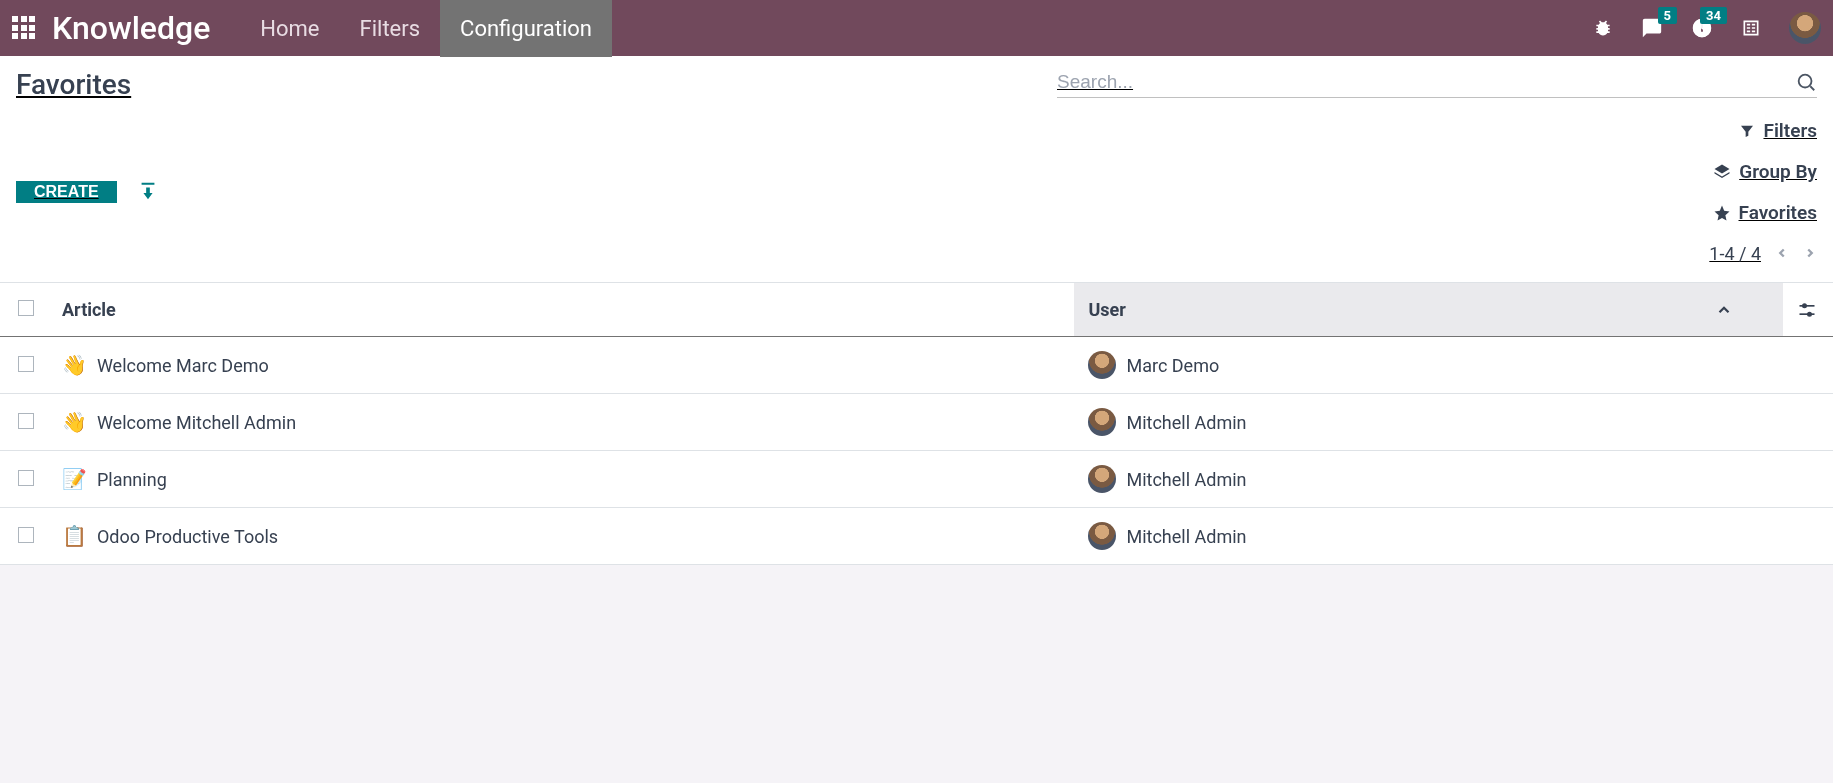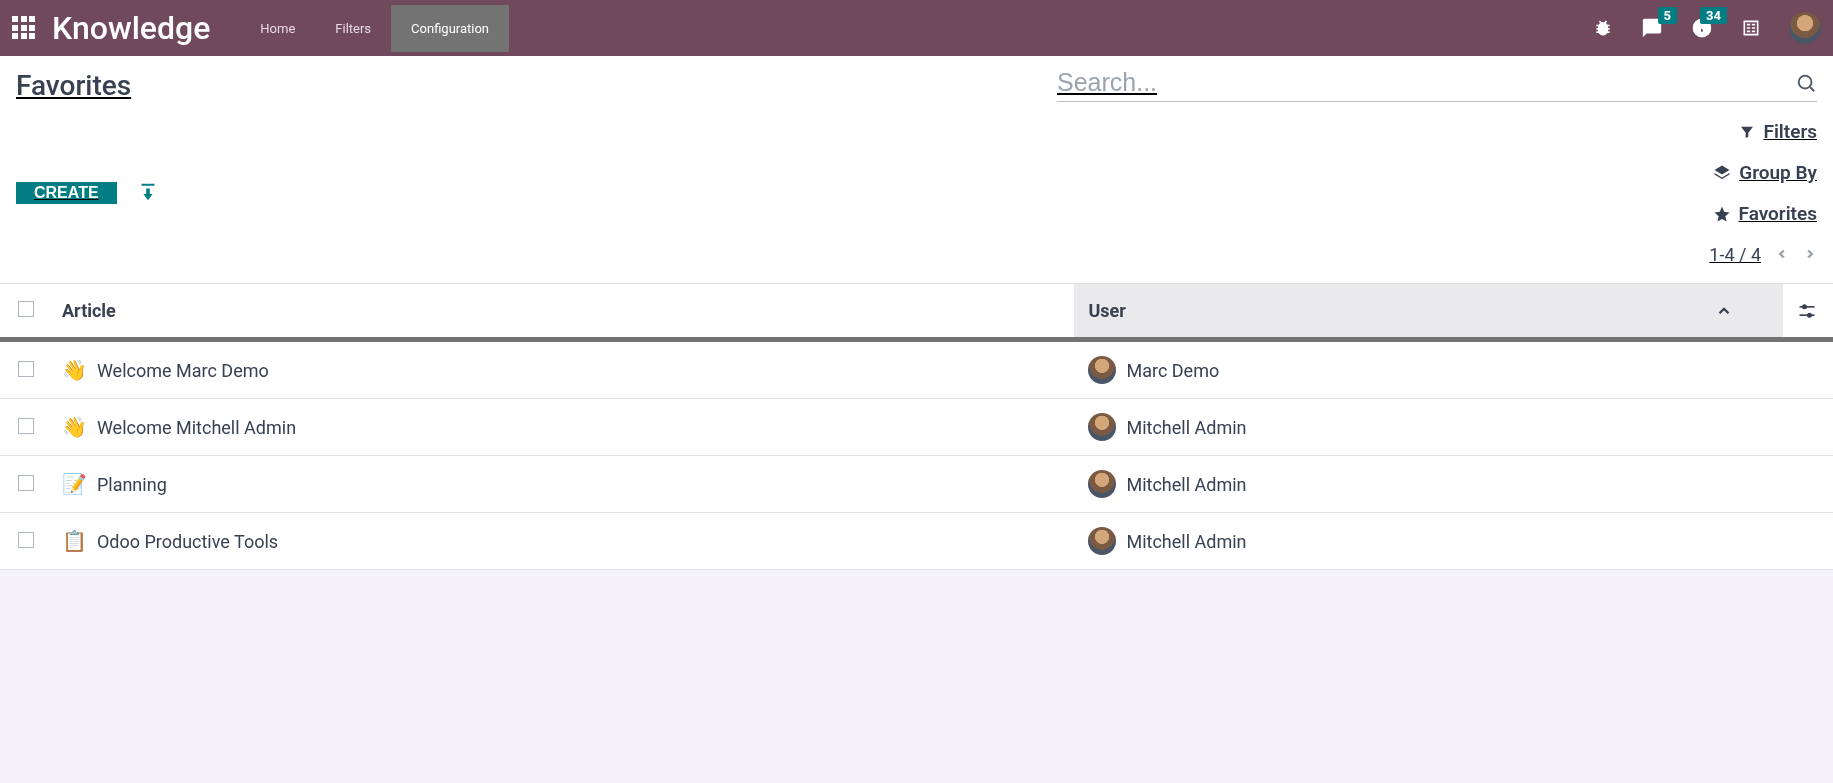--- a/index.html
+++ b/index.html
@@ -40,21 +40,21 @@
       font-weight: 500;
       color: #fff;
       margin-right: 30px;
     }
     .nav-links {
       display: flex;
       gap: 0;
     }
     .nav-link {
       color: #e8dce3;
-      font-size: 13px;
+      font-size: 22px;
       padding: 16px 20px;
       cursor: pointer;
     }
     .nav-link.active {
       background: #737373;
       color: #fff;
     }
     .nav-right {
       margin-left: auto;
       display: flex;
@@ -130,21 +130,21 @@
       margin-left: 40px;
       display: flex;
       align-items: center;
       border-bottom: 1px solid #c0c0c0;
       padding-bottom: 4px;
     }
     .search-input {
       flex: 1;
       border: none;
       outline: none;
-      font-size: 25px;
+      font-size: 19px;
       background: transparent;
       color: #000000;
     }
     .search-input::placeholder {
       color: #9ca3af;
     }
     .search-icon {
       color: #4b5563;
       cursor: pointer;
     }
@@ -200,21 +200,21 @@
     }
     
     .table-container {
       background: #fff;
     }
     table {
       width: 100%;
       border-collapse: collapse;
     }
     thead tr {
-      border-bottom: 5px solid #737373;
+      border-bottom: 1px solid #737373;
       padding-left: 27px;
     }
     th {
       text-align: left;
       font-size: 18px;
       font-weight: 700;
       color: #374151;
       padding: 16px 14px;
     }
     th.checkbox-col, td.checkbox-col {

